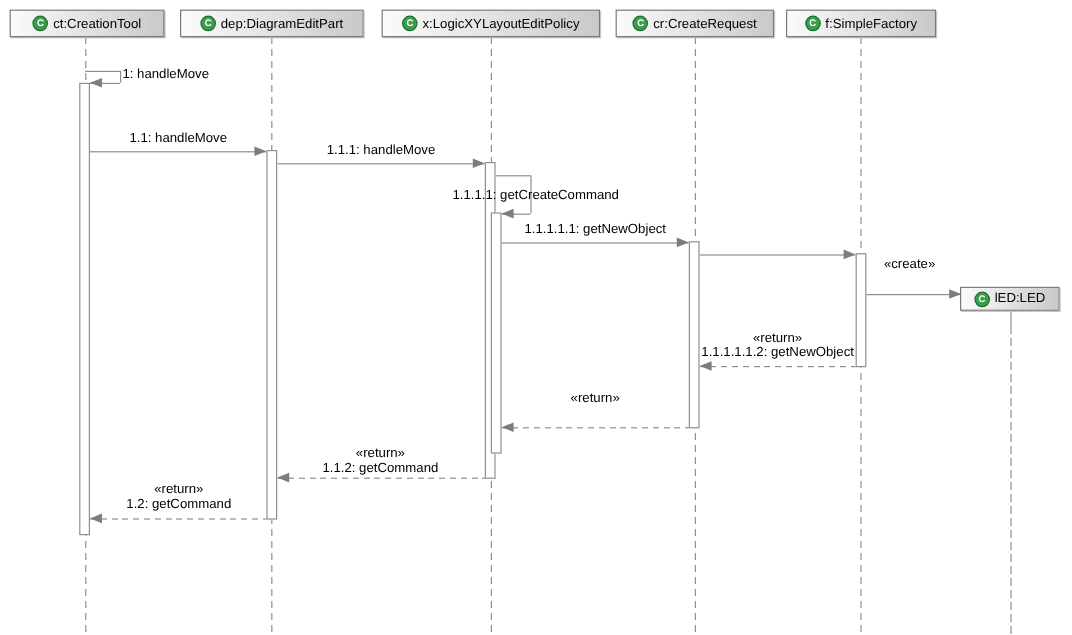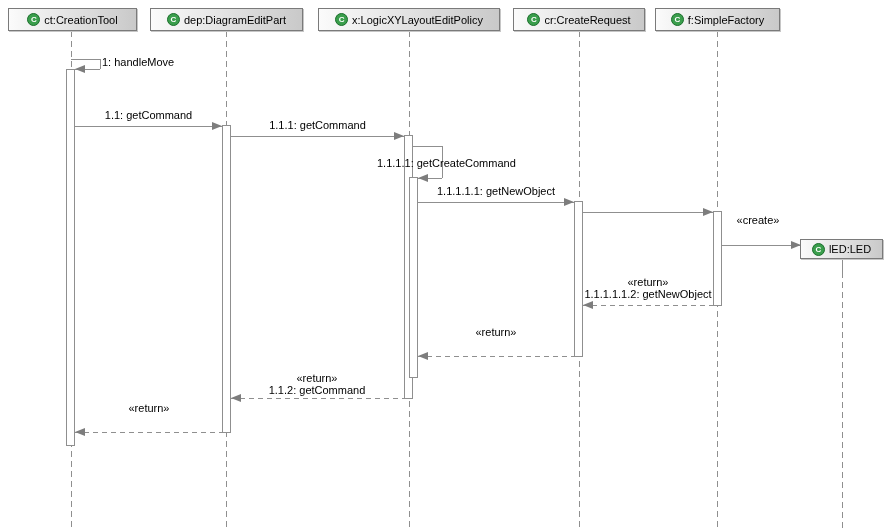--- a/index.html
+++ b/index.html
@@ -43,27 +43,27 @@
   <div class="vsolid" style="left:100px;top:59px;height:10px"></div>
   <div class="hline" style="left:75px;top:69px;width:25px"></div>
   <div class="arr-l" style="left:75px;top:65px"></div>
   <div class="mlabel la" style="left:102px;top:56px">
     <div>1: handleMove</div>
   </div>
 
   <div class="hline" style="left:75px;top:126px;width:147px"></div>
   <div class="arr-r" style="left:212px;top:122px"></div>
   <div class="mlabel" style="left:75px;top:109px;width:147px">
-    <div>1.1: getCommand</div>
+    <div>1.1: handleMove</div>
   </div>
 
   <div class="hline" style="left:231px;top:136px;width:173px"></div>
   <div class="arr-r" style="left:394px;top:132px"></div>
   <div class="mlabel" style="left:231px;top:119px;width:173px">
-    <div>1.1.1: getCommand</div>
+    <div>1.1.1: handleMove</div>
   </div>
 
   <div class="hline" style="left:413px;top:146px;width:29px"></div>
   <div class="vsolid" style="left:442px;top:146px;height:32px"></div>
   <div class="hline" style="left:418px;top:178px;width:24px"></div>
   <div class="arr-l" style="left:418px;top:174px"></div>
   <div class="mlabel la" style="left:377px;top:157px">
     <div>1.1.1.1: getCreateCommand</div>
   </div>
 
@@ -99,20 +99,21 @@
   <div class="arr-l" style="left:231px;top:394px"></div>
   <div class="mlabel" style="left:232px;top:372px;width:170px">
     <div>«return»</div>
     <div>1.1.2: getCommand</div>
   </div>
 
   <div class="hdash" style="left:75px;top:432px;width:147px"></div>
   <div class="arr-l" style="left:75px;top:428px"></div>
   <div class="mlabel" style="left:64px;top:402px;width:170px">
     <div>«return»</div>
+    <div>1.2: getCommand</div>
   </div>
 
   <div class="bar" style="left:66px;top:69px;height:377px"></div>
   <div class="bar" style="left:222px;top:125px;height:308px"></div>
   <div class="bar" style="left:404px;top:135px;height:264px"></div>
   <div class="bar" style="left:409px;top:177px;height:201px"></div>
   <div class="bar" style="left:574px;top:201px;height:156px"></div>
   <div class="bar" style="left:713px;top:211px;height:95px"></div>
 
   <div class="pbox" style="left:8px;top:8px;width:129px">

